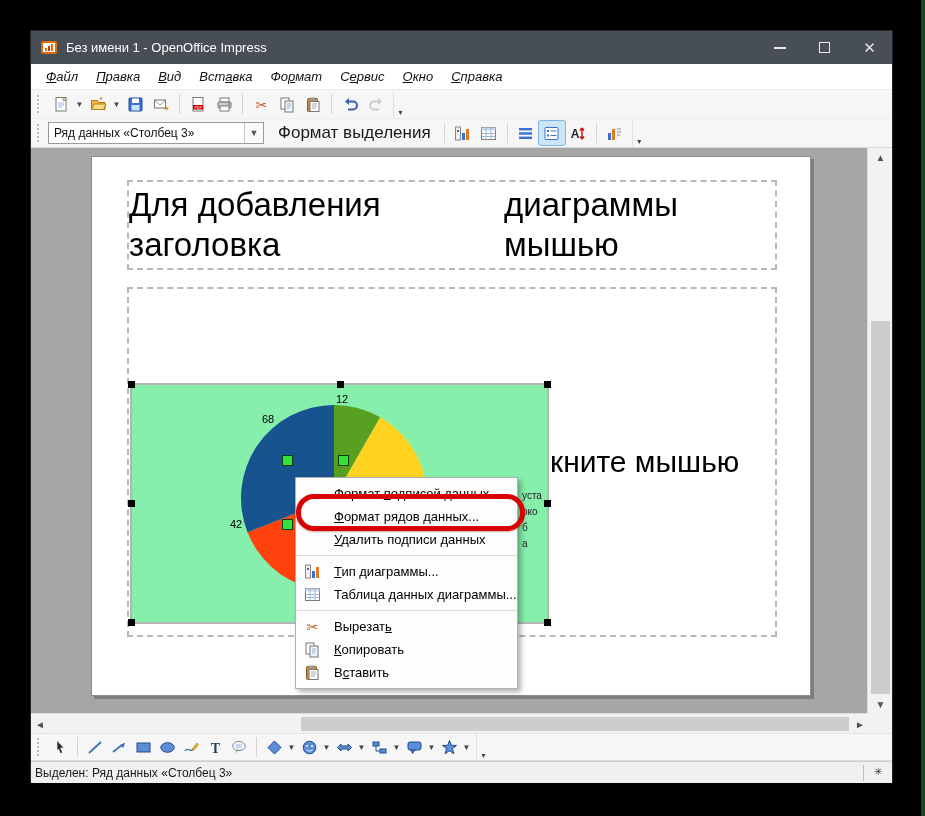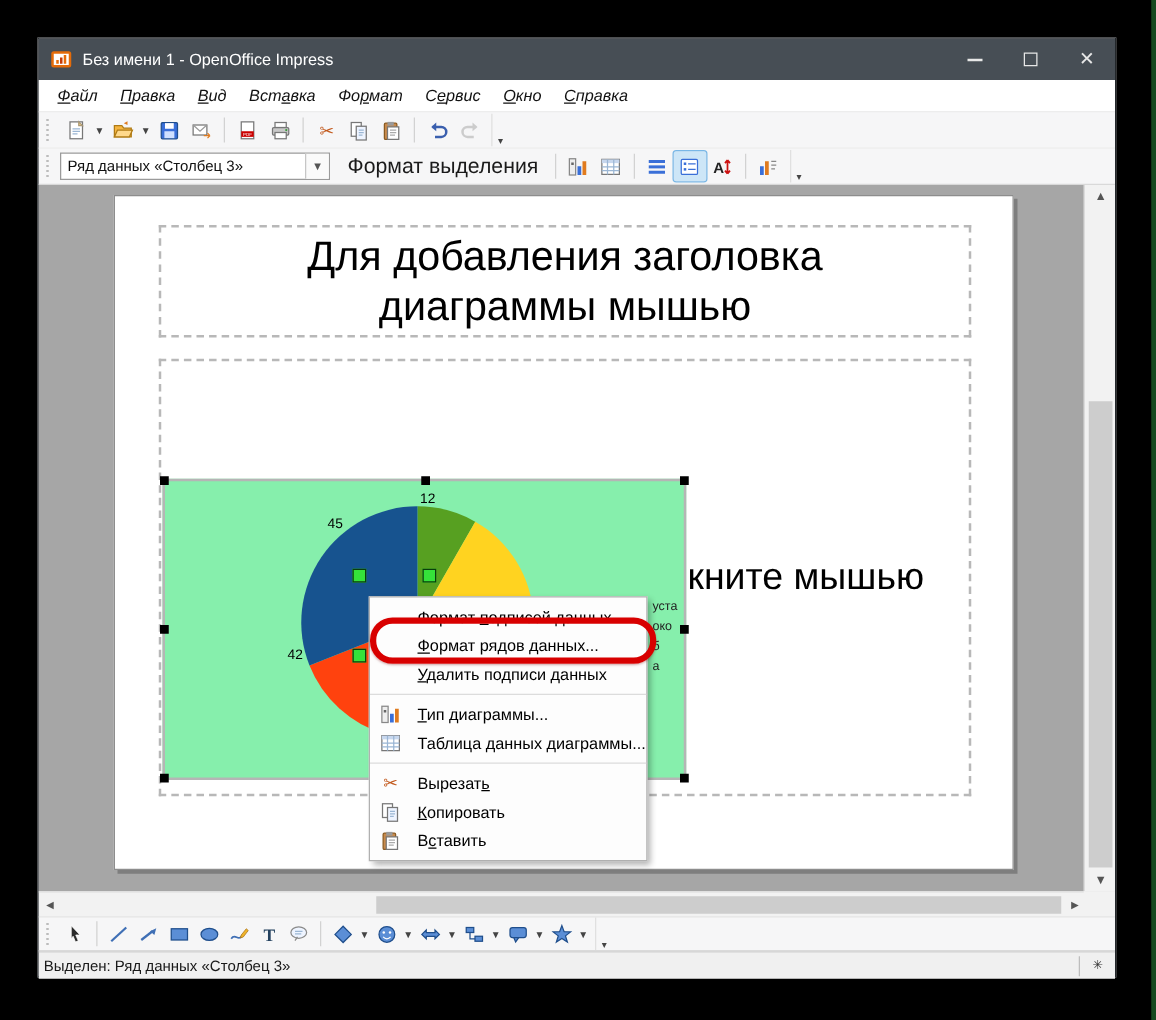--- a/index.html
+++ b/index.html
@@ -47,33 +47,33 @@
   .combo .combo-text { flex:1; padding-left:5px; white-space:nowrap; overflow:hidden; }
   .combo .combo-btn { width:19px; height:20px; border-left:1px solid #c6c6c6; display:flex;
                       align-items:center; justify-content:center; color:#555; font-size:9px; background:#fafafa; }
   .textbtn { font-size:17px; color:#1a1a1a; padding:4px 8px; margin-left:6px; }
 
   
   .workspace { position:absolute; left:0; top:117px; right:0; height:565px; background:#a6a6a6; overflow:hidden; }
   .slide { position:absolute; left:60px; top:8px; width:720px; height:540px; background:#fff;
            border:1px solid #8d8d8d; box-shadow:3px 3px 0 #7e7e7e; }
   .placeholder { position:absolute; border:2px dashed #b8b8b8; }
-  .ph-title { left:35px; top:23px; width:650px; height:90px; display:flex; flex-direction:column;
+  .ph-title { left:35px; top:23px; width:650px; height:90px; display:flex; flex-direction:row;
               align-items:center; justify-content:center; }
   .ph-title div { font-size:33px; color:#000; line-height:40px; }
   .ph-content { left:35px; top:130px; width:650px; height:350px; }
   .content-fragment { position:absolute; left:458px; top:288px; font-size:30px; color:#000; white-space:nowrap; }
 
   
   .chart-frame { position:absolute; left:38px; top:226px; width:419px; height:241px; background:#86efac;
                  border:2px solid #b5b5b5; }
   .handle { position:absolute; width:7px; height:7px; background:#000; }
   .pie-label { position:absolute; font-size:11px; color:#000; }
   .sel-handle { position:absolute; width:11px; height:11px; background:#35e23a; border:1.5px solid #0b3d0b; }
-  .legend-frag { position:absolute; left:390px; font-size:10px; color:#222; white-space:nowrap; }
+  .legend-frag { position:absolute; left:390px; font-size:10px; color:#222; white-space:nowrap;margin-top:10px; }
 
   
   .ctx-menu { position:absolute; left:295px; top:477px; width:223px; background:#fdfdfd;
               border:1px solid #b0b0b0; box-shadow:3px 3px 5px rgba(0,0,0,.3); padding:4px 0; z-index:40; }
   .ctx-item { height:23px; display:flex; align-items:center; font-size:13px; color:#000; position:relative; padding-left:38px; }
   .ctx-item .ctx-icon { position:absolute; left:8px; top:3px; width:18px; height:18px; }
   .ctx-sep { height:9px; display:flex; align-items:center; }
   .ctx-sep::before { content:""; display:block; width:100%; height:1px; background:#dcdcdc; }
   .annotation-oval { position:absolute; left:296px; top:494px; width:229px; height:37px;
                      border:5px solid #d80000; border-radius:18px; z-index:60;
@@ -332,21 +332,21 @@
 
       <div class="chart-frame">
         <svg id="pie-svg" width="415" height="237" viewBox="0 0 415 237">
             <path d="M202,113 L202.0,20.0 A93,93 0 0 1 248.2,32.3 Z" fill="#57A021"></path>
             <path d="M202,113 L248.2,32.3 A93,93 0 0 1 256.7,188.2 Z" fill="#FFD320"></path>
             <path d="M202,113 L256.7,188.2 A93,93 0 0 1 115.6,147.4 Z" fill="#FF420E"></path>
             <path d="M202,113 L115.6,147.4 A93,93 0 0 1 202.0,20.0 Z" fill="#17538F"></path>
           </svg>
 
         <span class="pie-label" style="left:204px;top:8px;">12</span>
-        <span class="pie-label" style="left:130px;top:28px;">45</span>
+        <span class="pie-label" style="left:130px;top:28px;">68</span>
         <span class="pie-label" style="left:98px;top:133px;">42</span>
 
         <span class="sel-handle" style="left:150px;top:70px;"></span>
         <span class="sel-handle" style="left:206px;top:70px;"></span>
         <span class="sel-handle" style="left:150px;top:134px;"></span>
 
         <span class="legend-frag" style="top:95px;">уста</span>
         <span class="legend-frag" style="top:111px;">око</span>
         <span class="legend-frag" style="top:127px;">б</span>
         <span class="legend-frag" style="top:143px;">а</span>

